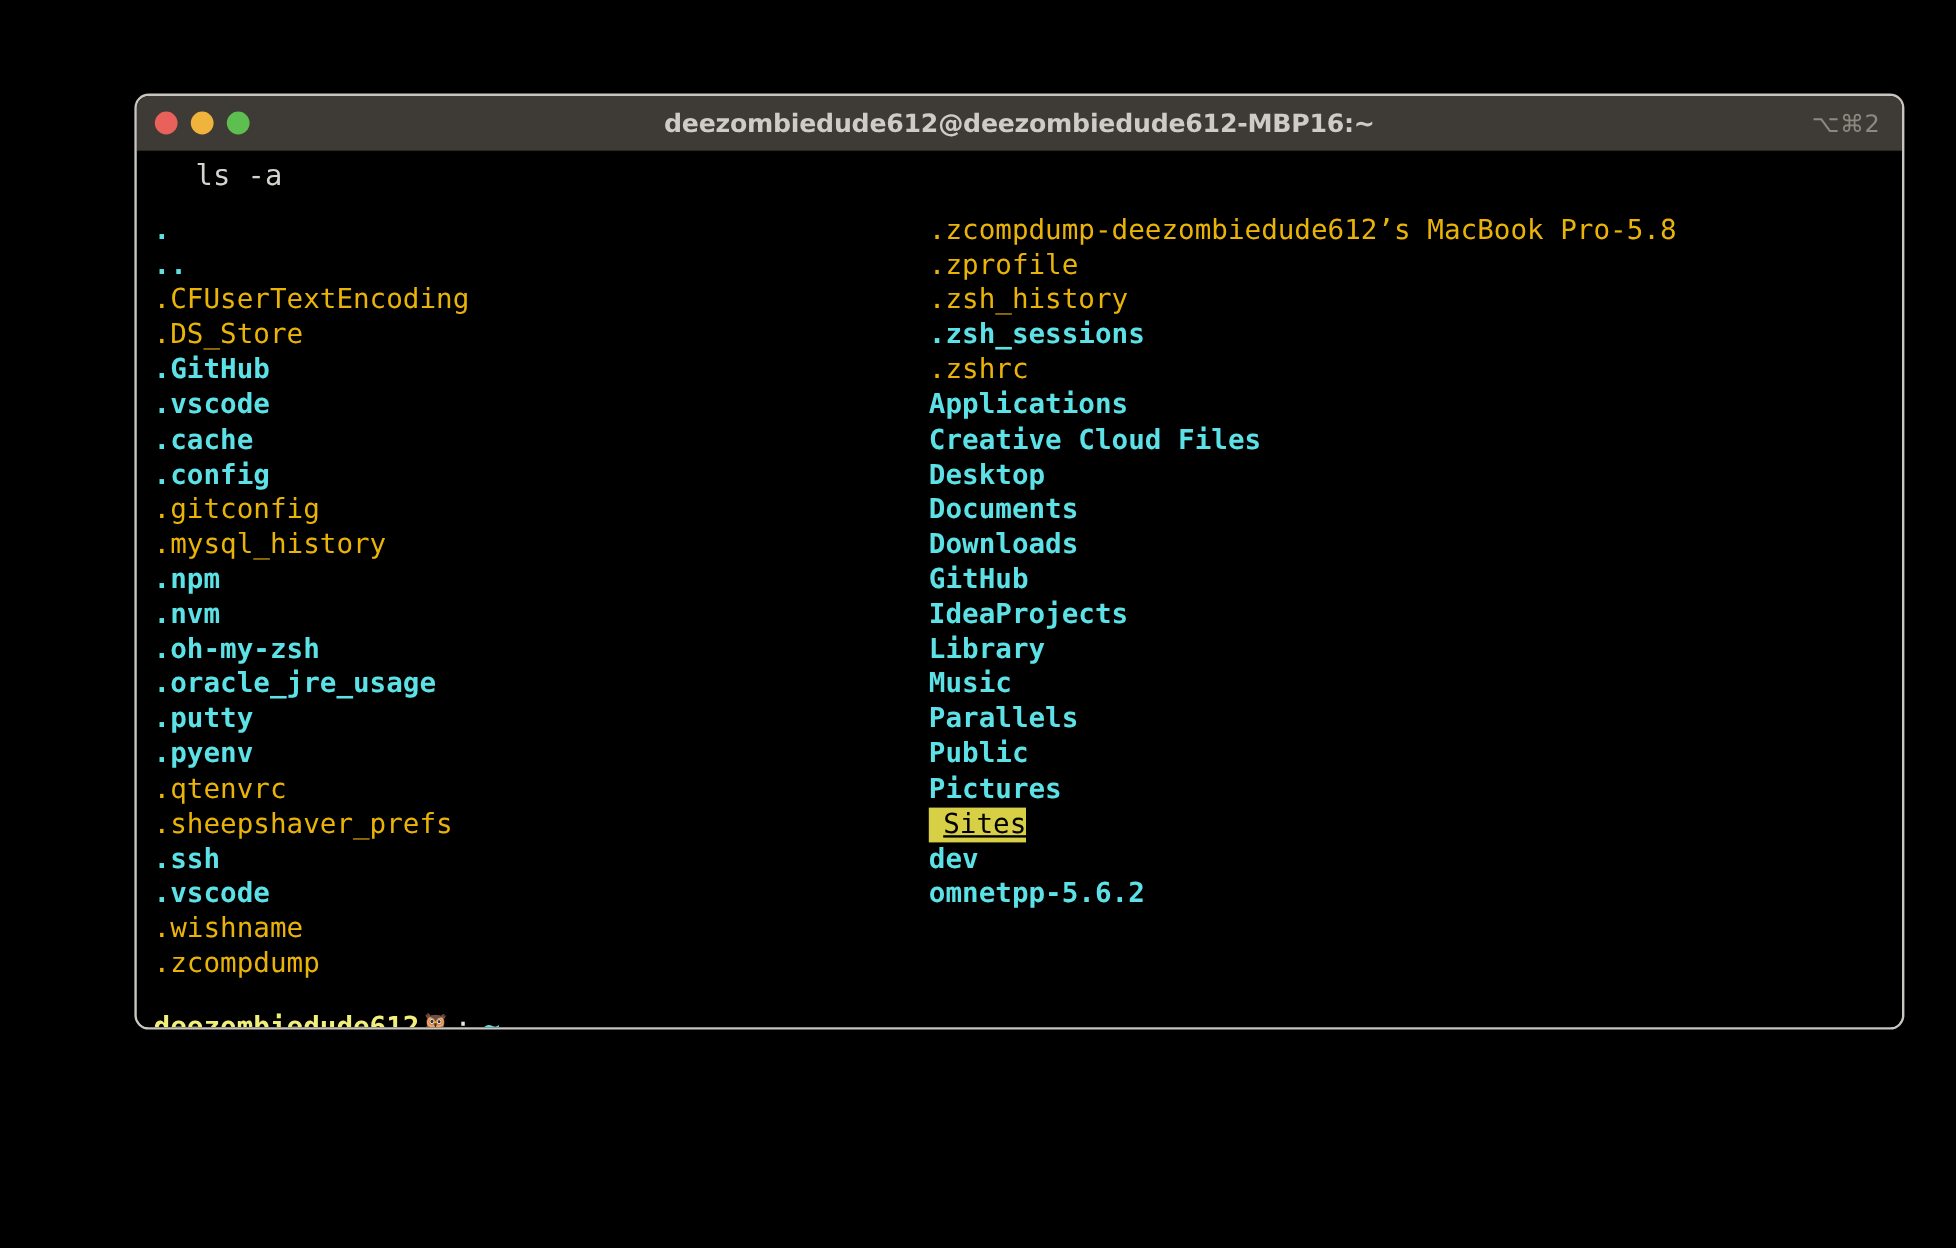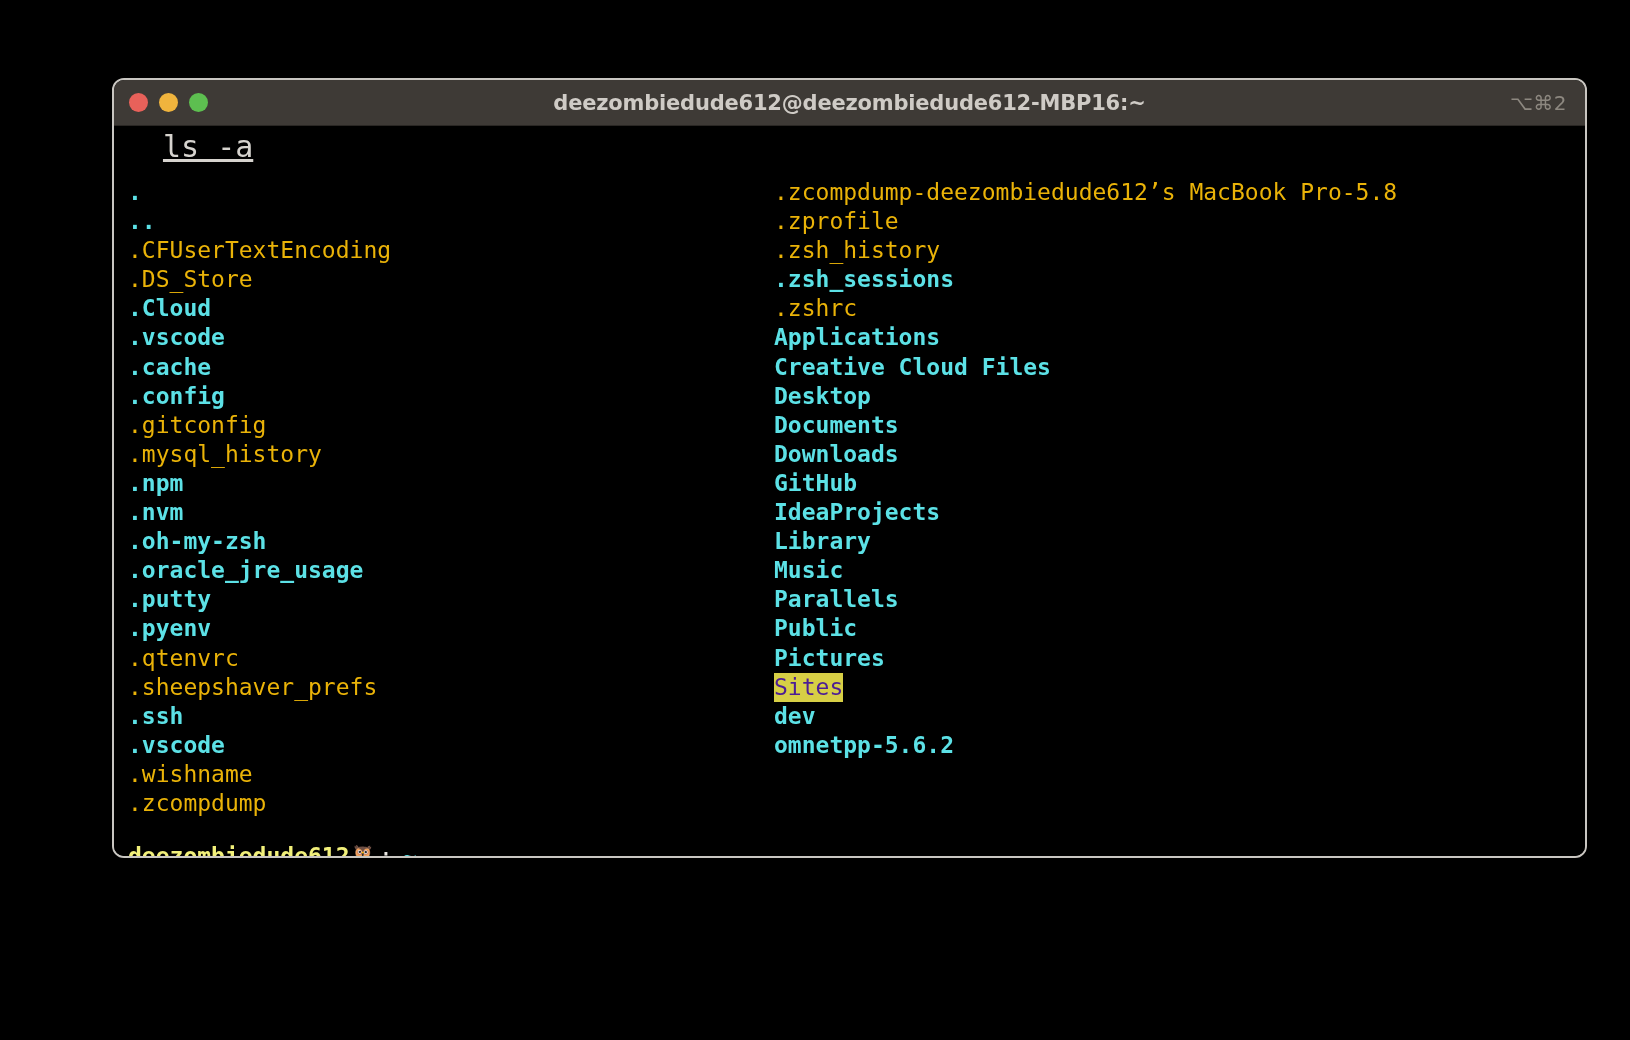--- a/index.html
+++ b/index.html
@@ -91,24 +91,23 @@
     position: relative;
     background: #000000;
     height: calc(100% - 46px);
     padding: 14px 0 0 0;
     box-sizing: border-box;
     overflow: hidden;
   }
 
   .term-text {
     font-family: "DejaVu Sans Mono", monospace;
-    font-size: 30px;
+    font-size: 24px;
     line-height: 29px;
     white-space: pre;
-    text-decoration: underline;
   }
 
   
   #cmd-line {
     position: absolute;
     left: 14px;
     top: 6px;
     display: flex;
     align-items: baseline;
     gap: 0;
@@ -143,24 +142,25 @@
     height: 29.1px;
   }
   .file {
     color: #eab308;
   }
   .dir {
     color: #5ce1e6;
     font-weight: bold;
   }
   .dir-highlight {
-    color: #4c1d95;
+    color: #000000;
     background: #d7cf45;
     font-weight: normal;
-    padding: 1px 0 2px 0;
+    padding: 1px 0 2px 12px;
+    text-decoration: underline;
   }
 
   
   #prompt-line {
     position: absolute;
     left: 14px;
     top: 716px;
     display: flex;
     align-items: baseline;
     white-space: pre;
@@ -210,21 +210,21 @@
       <div id="cmd-line">
         <span class="emoji">🐭</span>
         <span class="term-text cmd-text">ls -a</span>
       </div>
 
       <div id="col-left">
           <div class="entry"><span class="dir">.</span></div>
           <div class="entry"><span class="dir">..</span></div>
           <div class="entry"><span class="file">.CFUserTextEncoding</span></div>
           <div class="entry"><span class="file">.DS_Store</span></div>
-          <div class="entry"><span class="dir">.Cloud</span></div>
+          <div class="entry"><span class="dir">.GitHub</span></div>
           <div class="entry"><span class="dir">.vscode</span></div>
           <div class="entry"><span class="dir">.cache</span></div>
           <div class="entry"><span class="dir">.config</span></div>
           <div class="entry"><span class="file">.gitconfig</span></div>
           <div class="entry"><span class="file">.mysql_history</span></div>
           <div class="entry"><span class="dir">.npm</span></div>
           <div class="entry"><span class="dir">.nvm</span></div>
           <div class="entry"><span class="dir">.oh-my-zsh</span></div>
           <div class="entry"><span class="dir">.oracle_jre_usage</span></div>
           <div class="entry"><span class="dir">.putty</span></div>

